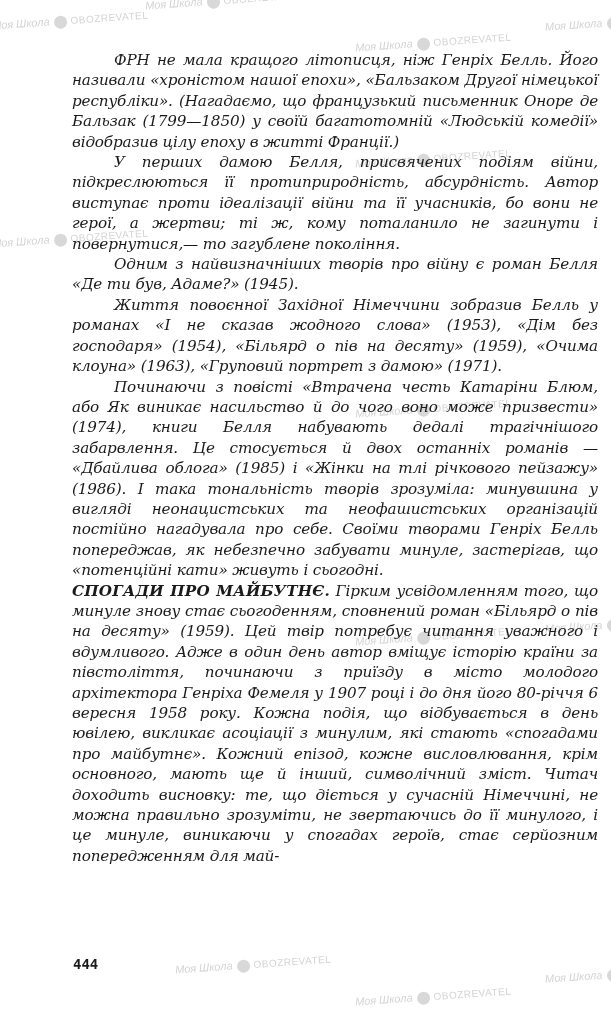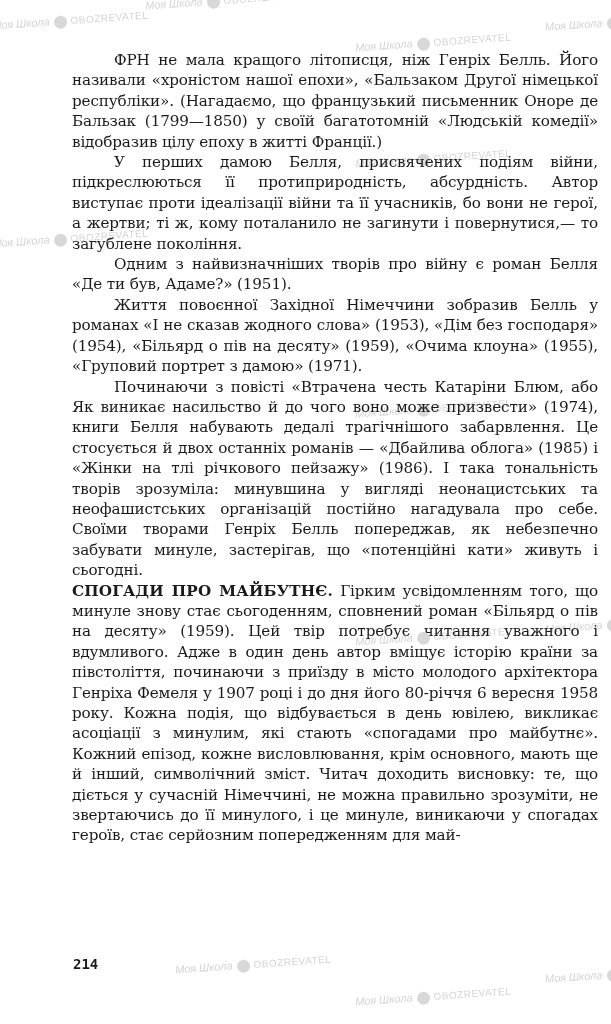--- a/index.html
+++ b/index.html
@@ -13,20 +13,21 @@
     position: absolute; left: 72px; top: 50px; width: 526px;
   }
   .para {
     margin: 0;
     font-size: 15.2px;
     line-height: 20.4px;
     text-align: justify;
     text-indent: 42px;
     hyphens: manual;
     letter-spacing: -0.15px;
+    font-style: italic;
   }
   .para.noindent { text-indent: 0; }
   .section { }
   .section-title { font-weight: bold; letter-spacing: 0.2px; }
   .page-number {
     position: absolute; left: 73px; top: 956px;
     font-size: 14px; font-weight: bold;
     font-family: "DejaVu Sans Mono", "Liberation Mono", monospace;
   }
   .wm {
@@ -53,20 +54,20 @@
 <div class="wm" style="left:355px;top:402px;"><span>Моя Школа</span><span class="logo"></span><span class="brand">OBOZREVATEL</span></div>
 <div class="wm" style="left:355px;top:630px;"><span>Моя Школа</span><span class="logo"></span><span class="brand">OBOZREVATEL</span></div>
 <div class="wm" style="left:545px;top:620px;"><span>Моя Школа</span><span class="logo"></span></div>
 <div class="wm" style="left:175px;top:958px;"><span>Моя Школа</span><span class="logo"></span><span class="brand">OBOZREVATEL</span></div>
 <div class="wm" style="left:355px;top:990px;"><span>Моя Школа</span><span class="logo"></span><span class="brand">OBOZREVATEL</span></div>
 <div class="wm" style="left:545px;top:970px;"><span>Моя Школа</span><span class="logo"></span></div>
 
 <main class="page">
   <p class="para">ФРН не мала кращого літописця, ніж Генріх Белль. Його називали «хроністом нашої епохи», «Бальзаком Другої німецької республіки». (Нагадаємо, що французький письменник Оноре де Бальзак (1799—1850) у своїй багатотомній «Людській комедії» відобразив цілу епоху в житті Франції.)</p>
   <p class="para">У перших дамою Белля, присвячених подіям війни, підкреслюються її протиприродність, абсурдність. Автор виступає проти ідеалізації війни та її учасників, бо вони не герої, а жертви; ті ж, кому поталанило не загинути і повернутися,— то загублене покоління.</p>
-  <p class="para">Одним з найвизначніших творів про війну є роман Белля «Де ти був, Адаме?» (1951).</p>
-  <p class="para">Життя повоєнної Західної Німеччини зобразив Белль у романах «І не сказав жодного слова» (1953), «Дім без господаря» (1954), «Більярд о пів на десяту» (1959), «Очима клоуна» (1955), «Груповий портрет з дамою» (1971).</p>
+  <p class="para">Одним з найвизначніших творів про війну є роман Белля «Де ти був, Адаме?» (1945).</p>
+  <p class="para">Життя повоєнної Західної Німеччини зобразив Белль у романах «І не сказав жодного слова» (1953), «Дім без господаря» (1954), «Більярд о пів на десяту» (1959), «Очима клоуна» (1963), «Груповий портрет з дамою» (1971).</p>
   <p class="para">Починаючи з повісті «Втрачена честь Катаріни Блюм, або Як виникає насильство й до чого воно може призвести» (1974), книги Белля набувають дедалі трагічнішого забарвлення. Це стосується й двох останніх романів — «Дбайлива облога» (1985) і «Жінки на тлі річкового пейзажу» (1986). І така тональність творів зрозуміла: минувшина у вигляді неонацистських та неофашистських організацій постійно нагадувала про себе. Своїми творами Генріх Белль попереджав, як небезпечно забувати минуле, застерігав, що «потенційні кати» живуть і сьогодні.</p>
 
   <p class="para noindent section"><span class="section-title">СПОГАДИ ПРО МАЙБУТНЄ.</span><span> Гірким усвідомленням того, що минуле знову стає сьогоденням, сповнений роман «Більярд о пів на десяту» (1959). Цей твір потребує читання уважного і вдумливого. Адже в один день автор вміщує історію країни за півстоліття, починаючи з приїзду в місто молодого архітектора Генріха Фемеля у 1907 році і до дня його 80-річчя 6 вересня 1958 року. Кожна подія, що відбувається в день ювілею, викликає асоціації з минулим, які стають «спогадами про майбутнє». Кожний епізод, кожне висловлювання, крім основного, мають ще й інший, символічний зміст. Читач доходить висновку: те, що діється у сучасній Німеччині, не можна правильно зрозуміти, не звертаючись до її минулого, і це минуле, виникаючи у спогадах героїв, стає серйозним попередженням для май-</span></p>
 </main>
 
-<div class="page-number">214</div>
+<div class="page-number">444</div>
 
 </body></html>

